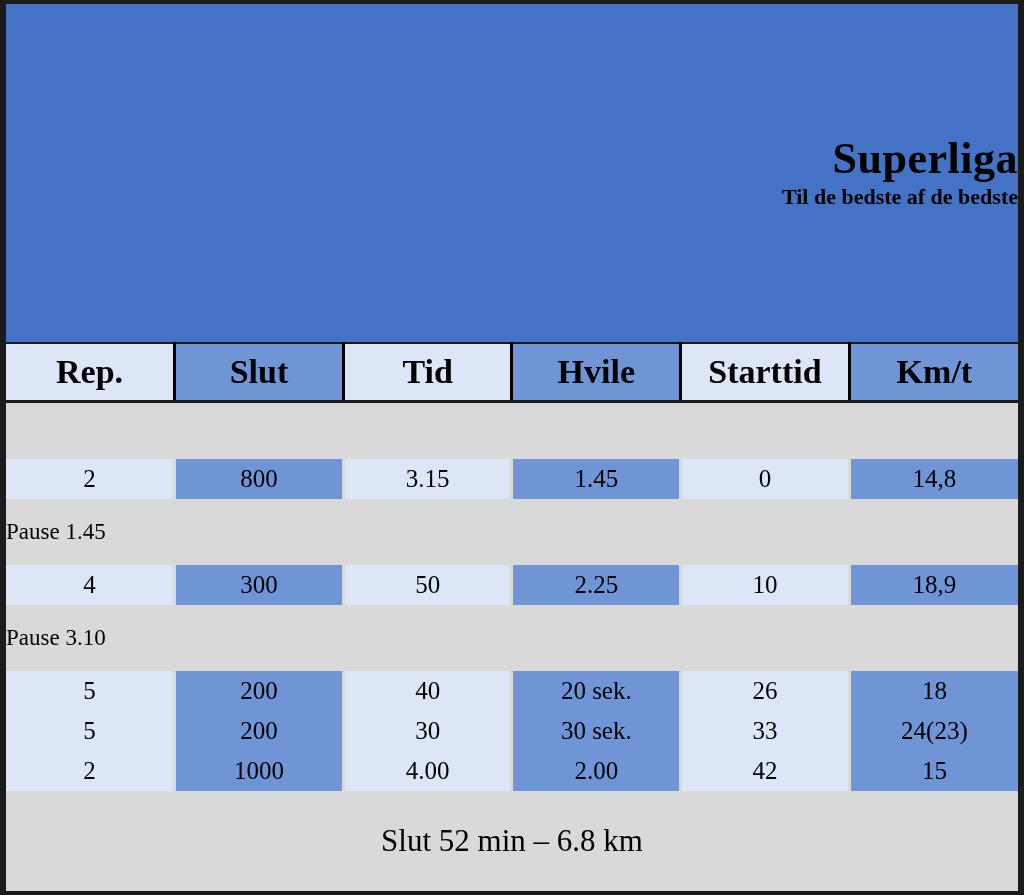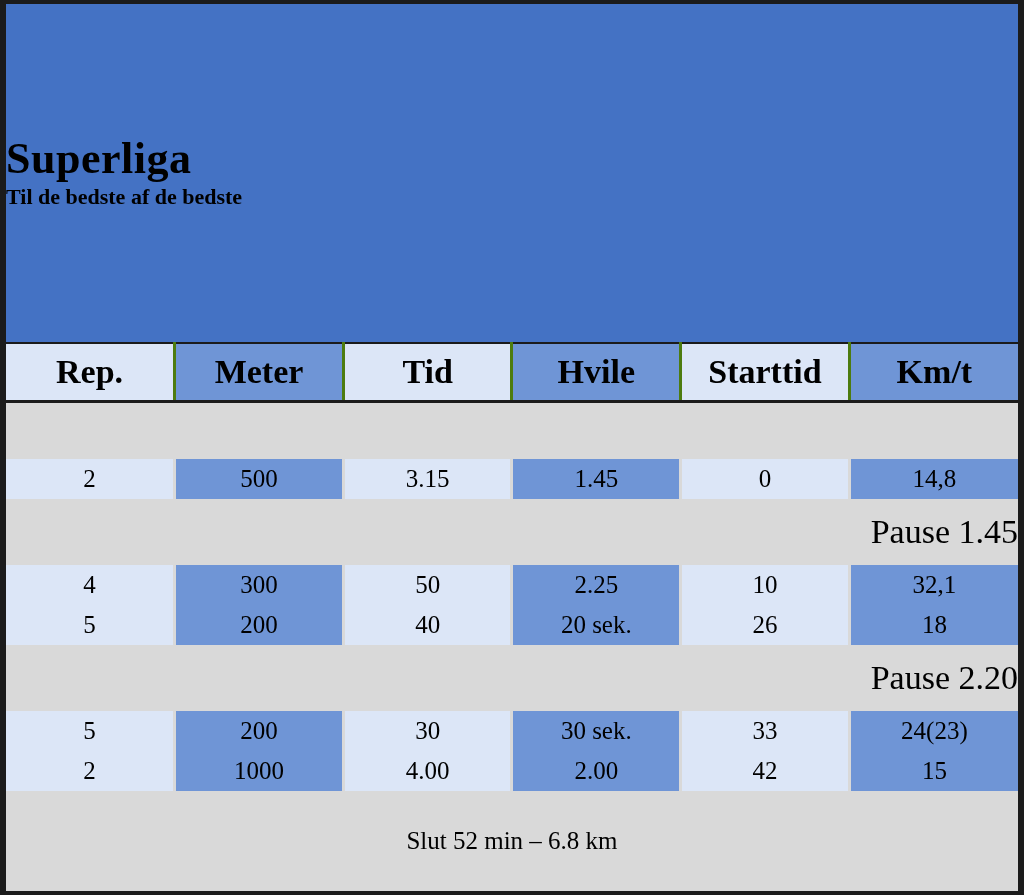--- a/index.html
+++ b/index.html
@@ -25,21 +25,21 @@
     border-collapse: collapse;
     table-layout: fixed;
     background: #d9d9d9;
   }
   table.workout td {
     padding: 0;
     margin: 0;
   }
   .title-cell {
     background: #4472c4;
-    text-align: left;
+    text-align: right;
     padding: 6px 0 8px 0;
     border-bottom: 2px solid #1b1b1b;
   }
   .title-main {
     font-size: 44px;
     font-weight: bold;
     color: #000000;
     line-height: 1.05;
     letter-spacing: 0.5px;
   }
@@ -49,21 +49,21 @@
     color: #000000;
     line-height: 1.2;
     margin-top: 2px;
   }
   .header-row td {
     text-align: center;
     font-size: 34px;
     font-weight: bold;
     color: #000000;
     height: 56px;
-    border-right: 3px solid #4d7c0f;
+    border-right: 3px solid #000000;
     border-bottom: 3px solid #1b1b1b;
   }
   .header-row td:last-child {
     border-right: none;
   }
   .hdr-light { background: #dce6f7; }
   .hdr-dark  { background: #6f95d6; }
 
   .data-row td {
     text-align: center;
@@ -71,99 +71,99 @@
     color: #000000;
     height: 40px;
     border-right: 3px solid #d9d9d9;
   }
   .data-row td:last-child { border-right: none; }
   .cell-light { background: #dce6f7; }
   .cell-dark  { background: #6f95d6; }
 
   .note-row td {
     background: #d9d9d9;
-    text-align: right;
-    font-size: 34px;
+    text-align: left;
+    font-size: 23px;
     color: #000000;
     height: 66px;
     vertical-align: middle;
   }
   .spacer-row td {
     background: #d9d9d9;
     height: 56px;
   }
   .final-row td {
     background: #d9d9d9;
     text-align: center;
-    font-size: 25px;
+    font-size: 31px;
     color: #000000;
     height: 100px;
     vertical-align: middle;
   }
 </style>
 </head>
 <body>
 
 <div class="sheet">
   <table class="workout">
     <tbody>
       <tr>
         <td class="title-cell" colspan="6">
           <div class="title-main">Superliga</div>
           <div class="title-sub">Til de bedste af de bedste</div>
         </td>
       </tr>
       <tr class="header-row">
         <td class="hdr-light" style="width:16.5%">Rep.</td>
-        <td class="hdr-dark" style="width:16.5%">Meter</td>
+        <td class="hdr-dark" style="width:16.5%">Slut</td>
         <td class="hdr-light" style="width:16.5%">Tid</td>
         <td class="hdr-dark" style="width:17%">Hvile</td>
         <td class="hdr-light" style="width:17%">Starttid</td>
         <td class="hdr-dark" style="width:16.5%">Km/t</td>
       </tr>
 
       <tr class="spacer-row">
         <td colspan="6"></td>
       </tr>
 
       <tr class="data-row">
         <td class="cell-light">2</td>
-        <td class="cell-dark">500</td>
+        <td class="cell-dark">800</td>
         <td class="cell-light">3.15</td>
         <td class="cell-dark">1.45</td>
         <td class="cell-light">0</td>
         <td class="cell-dark">14,8</td>
       </tr>
 
       <tr class="note-row">
         <td colspan="6">Pause 1.45</td>
       </tr>
 
       <tr class="data-row">
         <td class="cell-light">4</td>
         <td class="cell-dark">300</td>
         <td class="cell-light">50</td>
         <td class="cell-dark">2.25</td>
         <td class="cell-light">10</td>
-        <td class="cell-dark">32,1</td>
+        <td class="cell-dark">18,9</td>
       </tr>
 
+      <tr class="note-row">
+        <td colspan="6">Pause 3.10</td>
+      </tr>
 
       <tr class="data-row">
         <td class="cell-light">5</td>
         <td class="cell-dark">200</td>
         <td class="cell-light">40</td>
         <td class="cell-dark">20 sek.</td>
         <td class="cell-light">26</td>
         <td class="cell-dark">18</td>
       </tr>
 
-      <tr class="note-row">
-        <td colspan="6">Pause 2.20</td>
-      </tr>
 
       <tr class="data-row">
         <td class="cell-light">5</td>
         <td class="cell-dark">200</td>
         <td class="cell-light">30</td>
         <td class="cell-dark">30 sek.</td>
         <td class="cell-light">33</td>
         <td class="cell-dark">24(23)</td>
       </tr>
 

